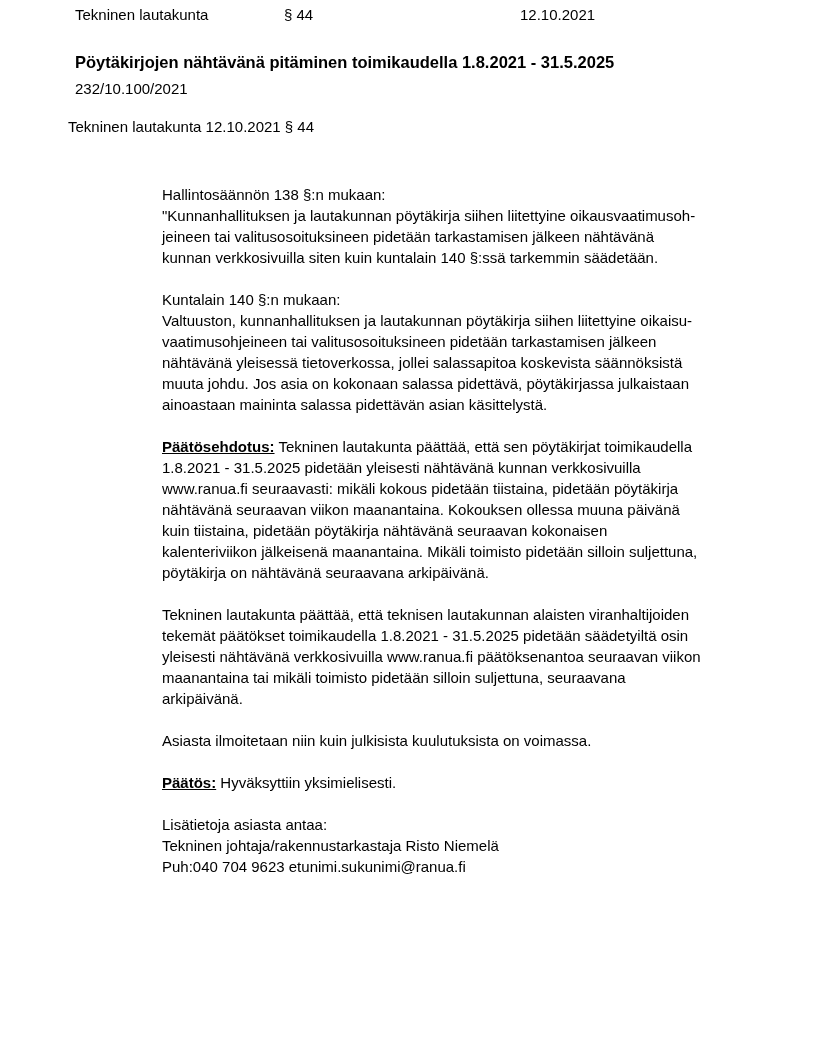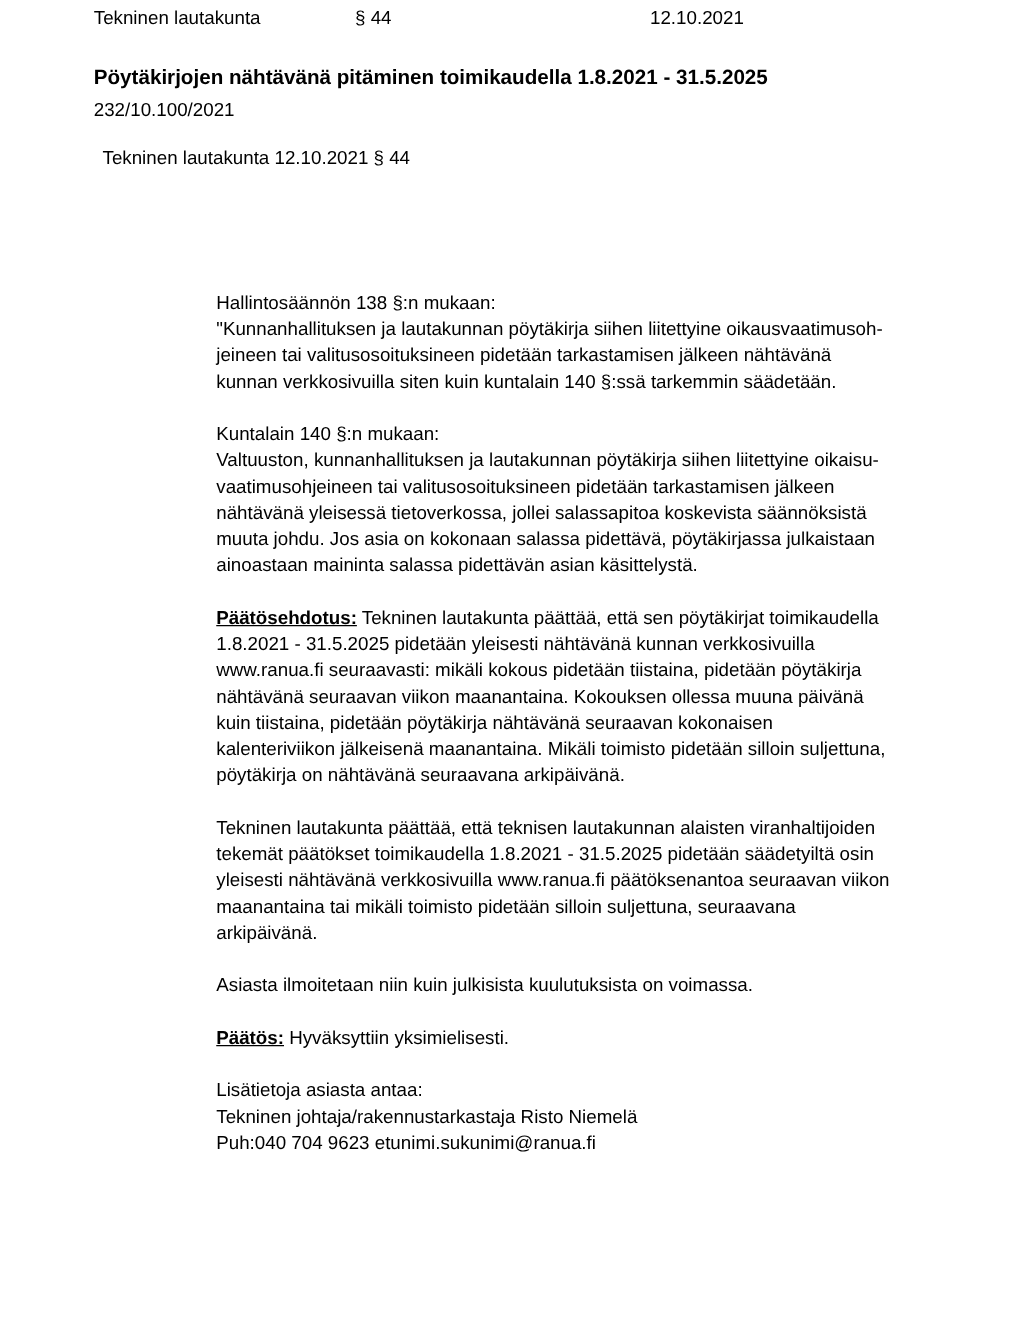--- a/index.html
+++ b/index.html
@@ -24,27 +24,26 @@
   .doc-title {
     position: absolute;
     left: 75px;
     top: 52px;
     width: 700px;
     font-size: 16.5px;
     font-weight: bold;
     white-space: nowrap;
   }
   .diary-number { position: absolute; left: 75px; top: 78px;  white-space: nowrap; }
-  .subheading   { position: absolute; left: 82px; top: 116px; white-space: nowrap; }
+  .subheading   { position: absolute; left: 68px; top: 116px; white-space: nowrap; }
   .body-block {
     position: absolute;
-    left: 173px;
+    left: 162px;
     top: 184px;
     width: 610px;
-    margin-top: 48px;
   }
   .para {
     margin: 0 0 21px 0;
     white-space: pre-line;
   }
   .label {
     font-weight: bold;
     text-decoration: underline;
   }
 </style>

